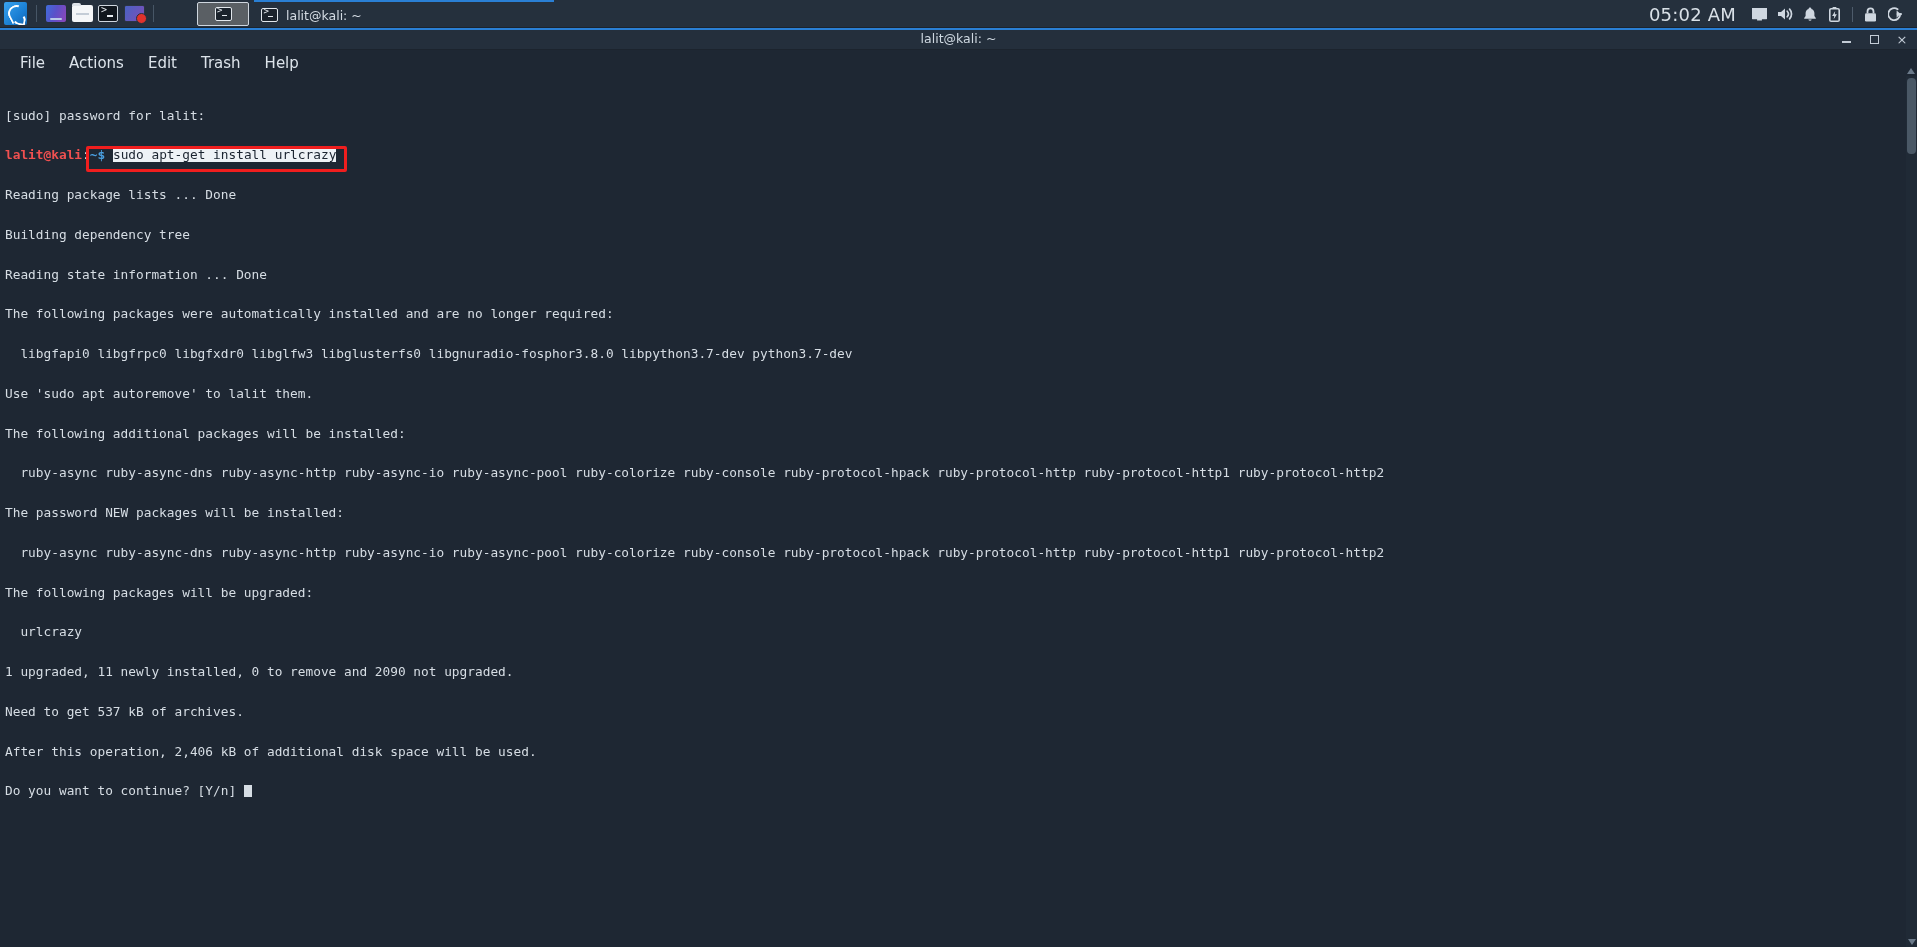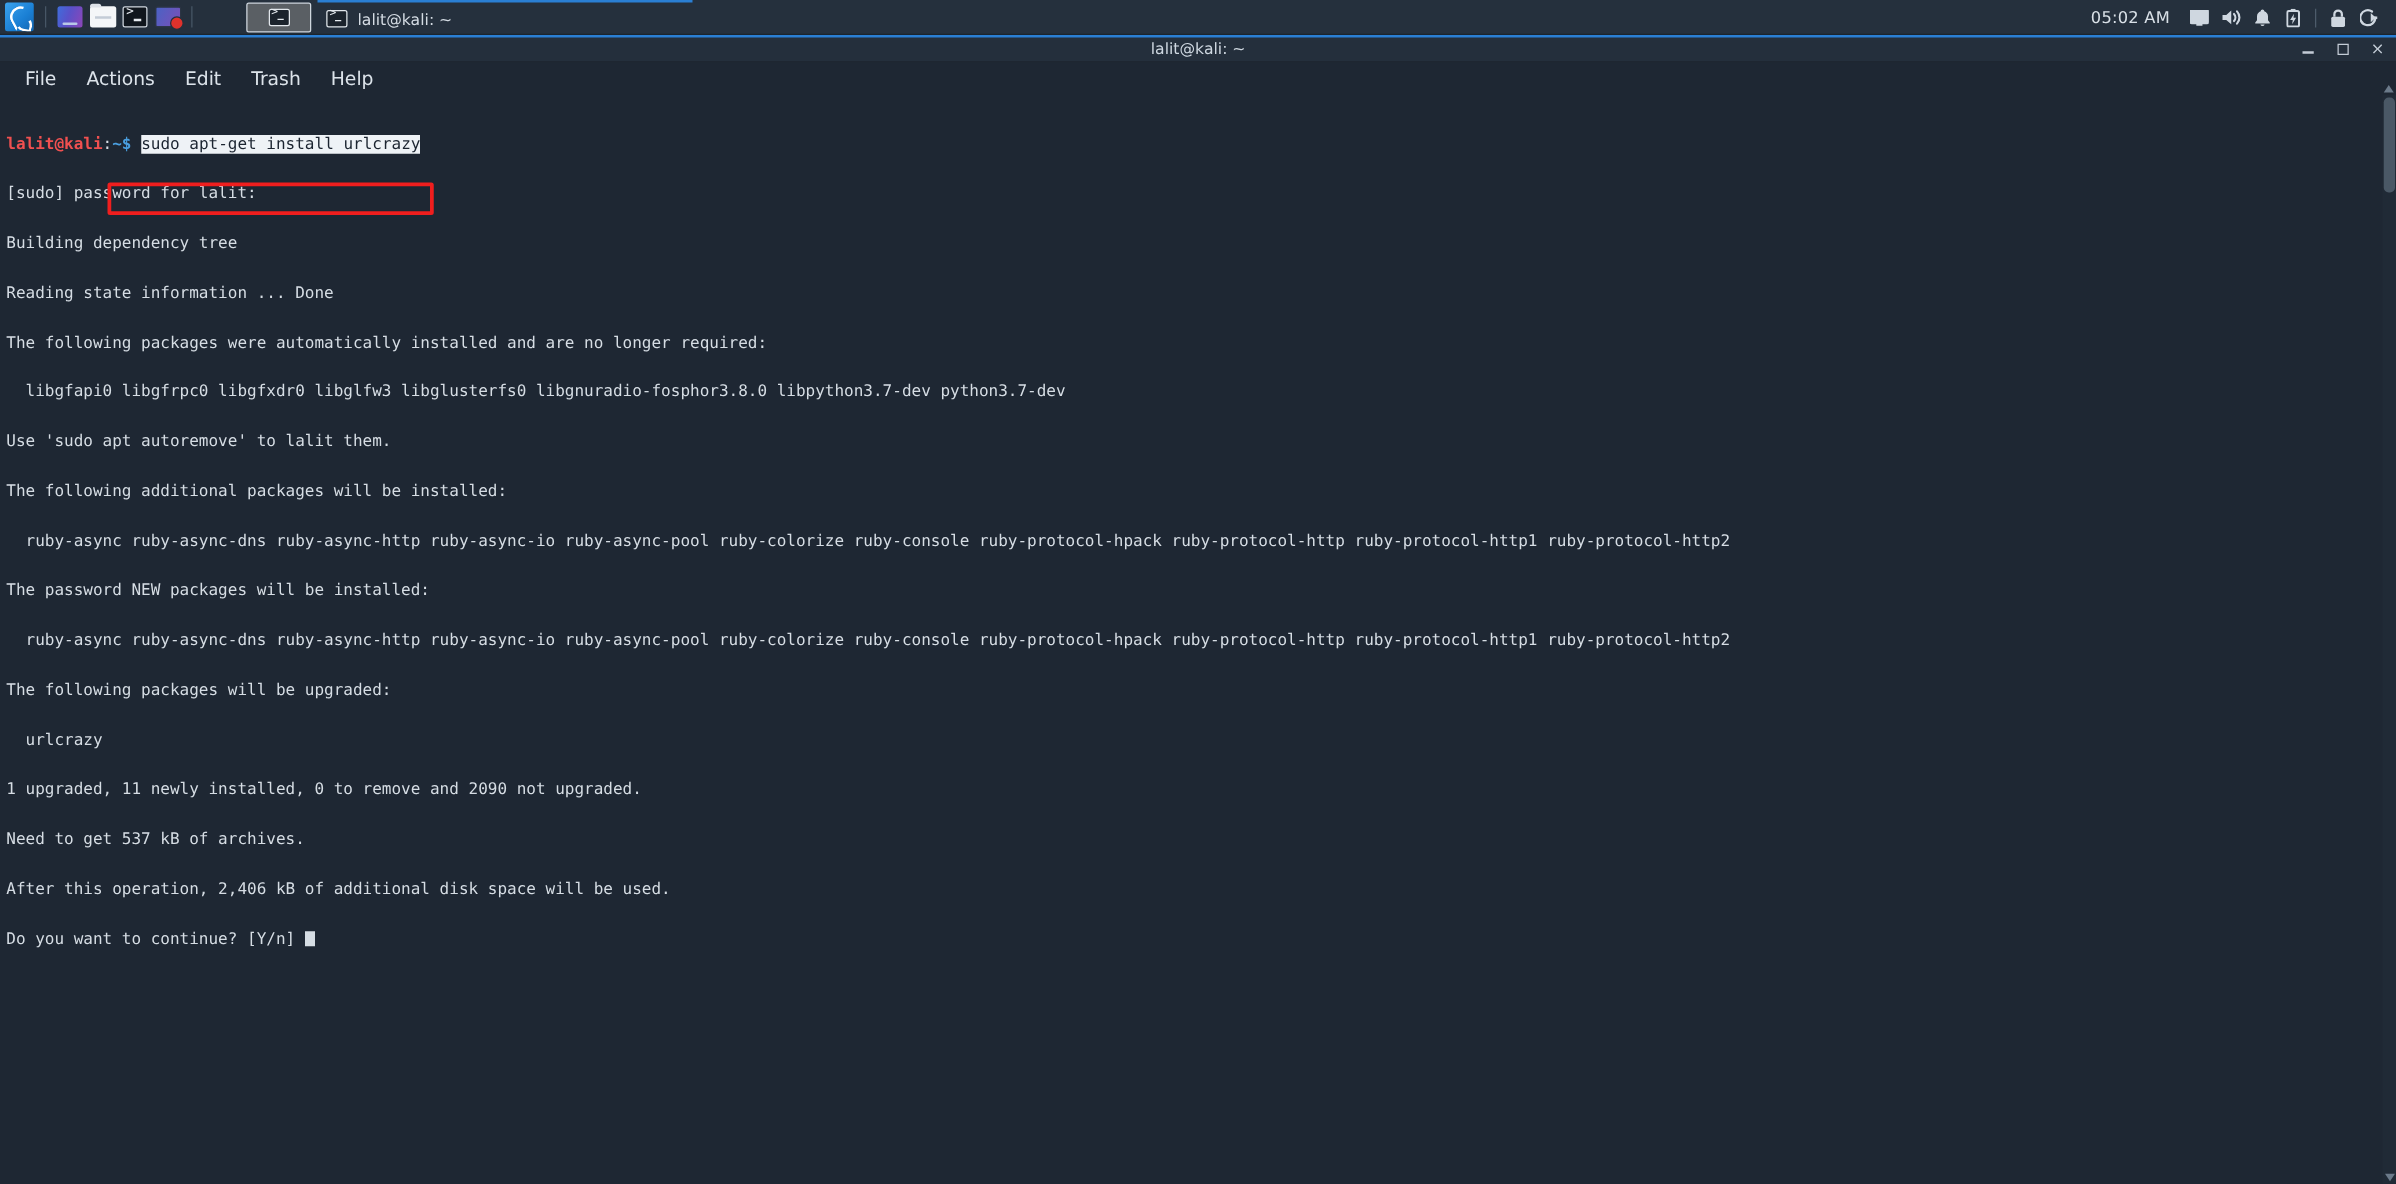--- a/index.html
+++ b/index.html
@@ -152,21 +152,21 @@
     color: #d4dbe3; font-size: 12.5px;
     margin-left: 8px;
     font-family: "DejaVu Sans", sans-serif;
   }
 
   #tray {
     position: absolute; right: 0; top: 0; height: 28px;
     display: flex; align-items: center; padding-right: 9px;
   }
   #clock {
-    color: #d9e0e7; font-size: 13px; margin-right: 11px;
+    color: #d9e0e7; font-size: 18px; margin-right: 11px;
     letter-spacing: .2px;
   }
   .tray-ic {
     width: 25px; height: 28px;
     display: flex; align-items: center; justify-content: center;
   }
   .tray-sep { width:1px; height:15px; background:#4d5b6b; margin:0 5px; }
   .glyph { fill: #cfd7e0; }
 
   
@@ -471,22 +471,23 @@
     <span class="menu-item">File</span>
     <span class="menu-item">Actions</span>
     <span class="menu-item">Edit</span>
     <span class="menu-item">Trash</span>
     <span class="menu-item">Help</span>
   </div>
 
   <div id="term-body">
 
     <div id="term-text">
+      <div class="ln">[sudo] password for lalit:</div>
       <div class="ln"><span class="c-red">lalit@kali</span><span class="c-wht">:</span><span class="c-blue">~</span><span class="c-blue">$</span><span class="c-wht"> </span><span class="sel">sudo apt-get install urlcrazy</span></div>
-      <div class="ln">[sudo] password for lalit:</div>
+      <div class="ln">Reading package lists ... Done</div>
       <div class="ln">Building dependency tree</div>
       <div class="ln">Reading state information ... Done</div>
       <div class="ln">The following packages were automatically installed and are no longer required:</div>
       <div class="ln">  libgfapi0 libgfrpc0 libgfxdr0 libglfw3 libglusterfs0 libgnuradio-fosphor3.8.0 libpython3.7-dev python3.7-dev</div>
       <div class="ln">Use 'sudo apt autoremove' to lalit them.</div>
       <div class="ln">The following additional packages will be installed:</div>
       <div class="ln">  ruby-async ruby-async-dns ruby-async-http ruby-async-io ruby-async-pool ruby-colorize ruby-console ruby-protocol-hpack ruby-protocol-http ruby-protocol-http1 ruby-protocol-http2</div>
       <div class="ln">The password NEW packages will be installed:</div>
       <div class="ln">  ruby-async ruby-async-dns ruby-async-http ruby-async-io ruby-async-pool ruby-colorize ruby-console ruby-protocol-hpack ruby-protocol-http ruby-protocol-http1 ruby-protocol-http2</div>
       <div class="ln">The following packages will be upgraded:</div>

